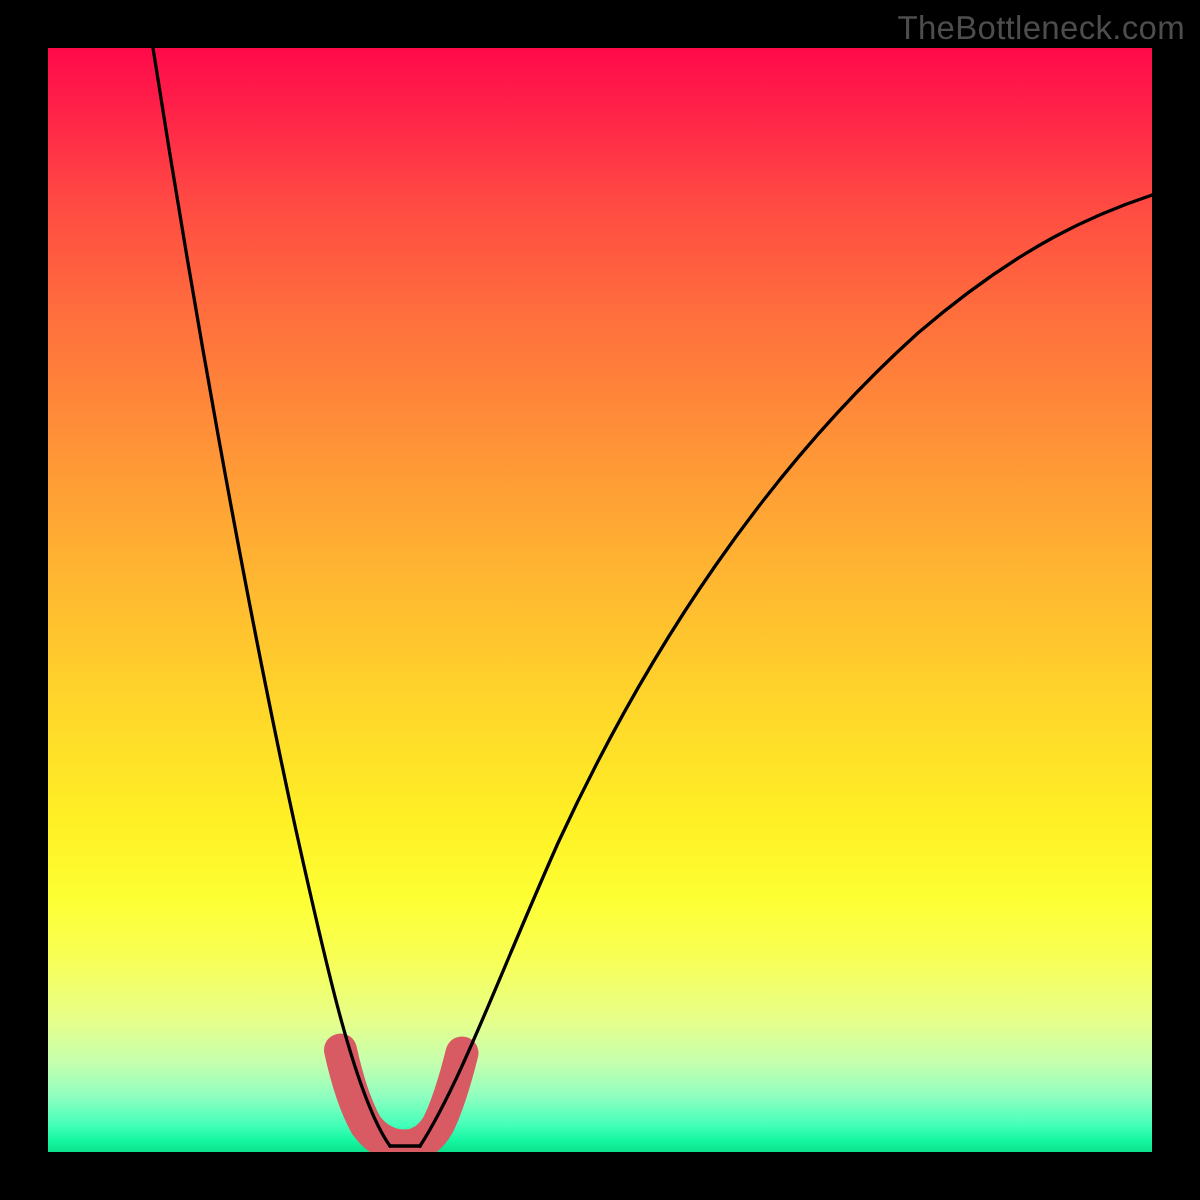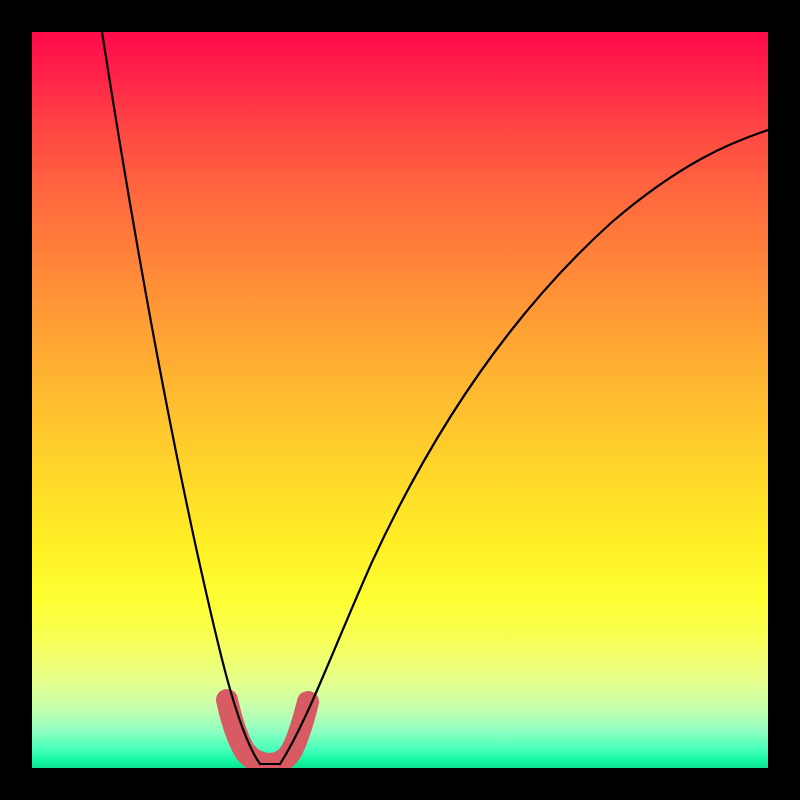--- a/index.html
+++ b/index.html
@@ -66,20 +66,21 @@
     left: 0;
     top: 0;
     width: 736px;
     height: 736px;
   }
 </style>
 </head>
 <body>
 
 <div class="frame">
+  <div class="watermark">TheBottleneck.com</div>
 
   <div class="plot-area">
     <div class="gradient"></div>
 
     <svg class="curves" viewBox="0 0 736 736" preserveAspectRatio="none">
 
       <path d="M 195 668
                Q 202 700 212 718
                Q 222 732 238 732
                Q 252 732 260 718

